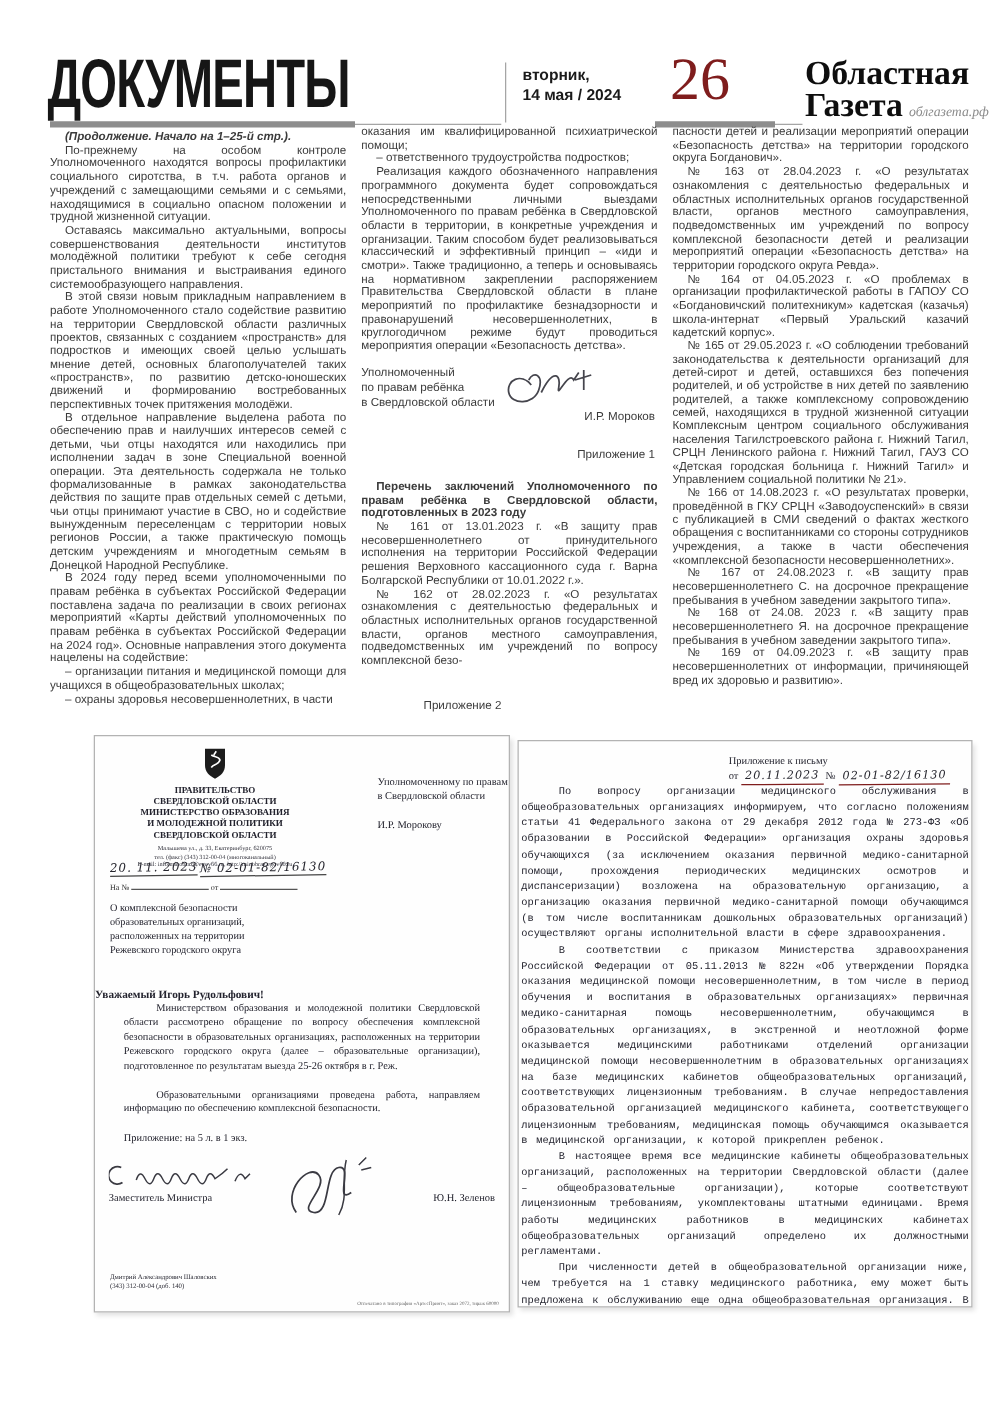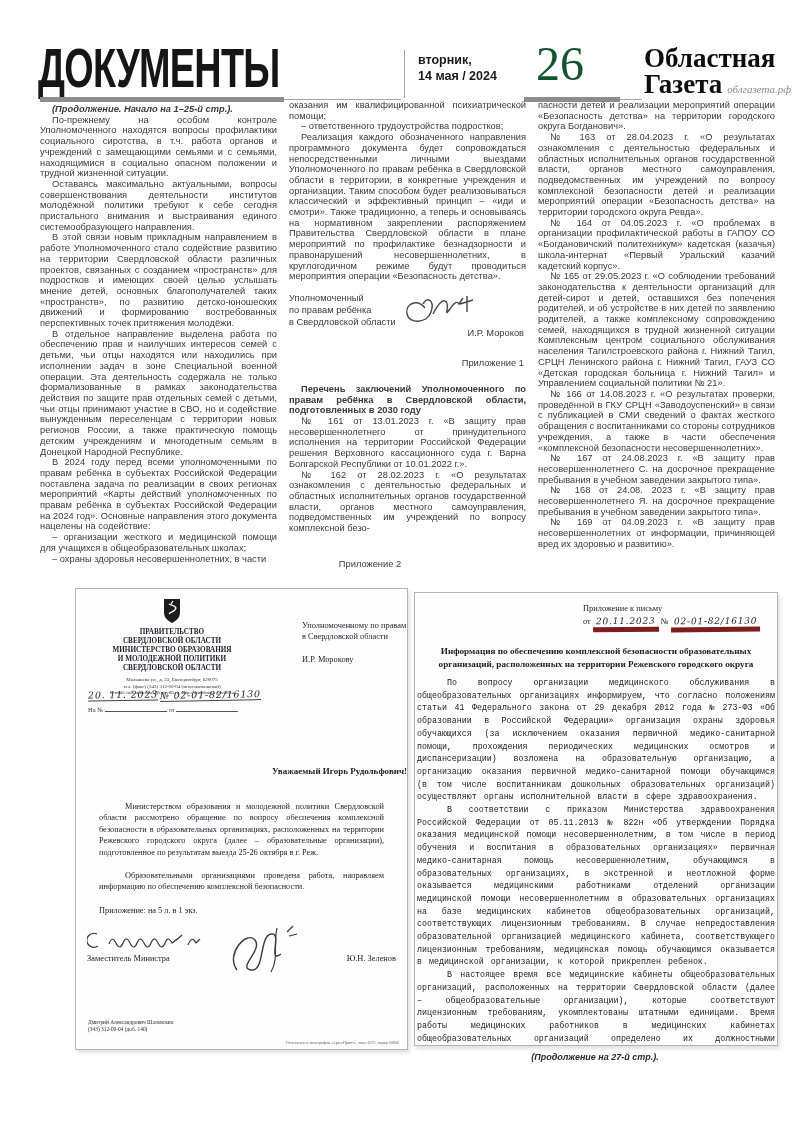--- a/index.html
+++ b/index.html
@@ -5,21 +5,21 @@
   html,body{margin:0;padding:0;background:#e8e8e8;}
   .page{position:relative;width:800px;height:1125px;background:#ffffff;overflow:hidden;
         font-family:"Liberation Sans",sans-serif;color:#3b3b3b;}
   
   .mast-title{position:absolute;left:38px;top:40px;font-size:54px;font-weight:bold;color:#161616;
               line-height:1;transform:scale(.70,1.02);transform-origin:left top;letter-spacing:-1px;white-space:nowrap;}
   .bar{position:absolute;height:5px;background:#8d8d8d;}
   .thin{position:absolute;height:1px;background:#a5a5a5;}
   .vdiv{position:absolute;width:1px;background:#a5a5a5;}
   .date-block{position:absolute;left:418px;top:52px;font-size:12.5px;font-weight:bold;color:#1a1a1a;line-height:1.3;}
-  .page-num{position:absolute;left:536px;top:40px;font-family:"Liberation Serif",serif;font-size:48px;color:#14532d;line-height:1;}
+  .page-num{position:absolute;left:536px;top:40px;font-family:"Liberation Serif",serif;font-size:48px;color:#7f1d1d;line-height:1;}
   .paper-name{position:absolute;left:644px;top:46px;font-family:"Liberation Serif",serif;font-weight:bold;
               font-size:27px;color:#0e0e0e;line-height:.95;}
   .paper-site{font-family:"Liberation Serif",serif;font-weight:normal;font-style:italic;font-size:11px;color:#8a8a8a;margin-left:5px;}
   
   .col{position:absolute;width:237px;overflow:hidden;}
   .col p, .para{margin:0;font-size:9.3px;line-height:10.7px;text-align:justify;text-indent:12px;}
   .noindent{text-indent:0 !important;}
   .cont-note{font-weight:bold;font-style:italic;text-align:center;font-size:9.2px;margin-bottom:2px;text-indent:0;}
   .sig-block{position:relative;height:52px;margin:10px 0 4px 0;}
   .sig-role div{font-size:9.3px;line-height:12px;}
@@ -40,34 +40,34 @@
   .hand{font-family:"DejaVu Serif",serif;font-style:italic;color:#26262e;letter-spacing:.8px;}
   .reg-row{position:absolute;left:12px;top:100px;width:185px;font-size:9px;}
   .reg-row .hand{display:inline-block;border-bottom:1px solid #444;transform:rotate(-1deg);font-size:9.5px;}
   .reg-sub{position:absolute;left:12px;top:115px;font-size:6.5px;color:#333;}
   .reg-sub .slot{display:inline-block;width:62px;border-bottom:1px solid #555;height:7px;}
   .subject{position:absolute;left:12px;top:132px;width:175px;}
   .subject p{margin:0;font-size:8.2px;line-height:11px;text-indent:0;text-align:left;}
   .addressee{position:absolute;left:178px;top:32px;width:145px;margin-left:48px;}
   .addressee p{margin:0;font-size:8.4px;line-height:10.8px;text-indent:0;text-align:left;}
   .addressee-name{margin-top:12px !important;}
-  .salutation{position:absolute;left:0;top:177px;width:100%;text-align:right;font-weight:bold;font-size:9px;}
+  .salutation{position:absolute;left:0;top:201px;width:100%;text-align:left;font-weight:bold;font-size:9px;}
   .letter-main{position:absolute;left:11px;top:200px;width:309px;}
   .letter-main p.lpara{font-size:8.3px;line-height:11.4px;text-align:justify;text-indent:26px;margin:12px;}
   .attach-note{font-size:8.3px;margin-top:9px;text-indent:0;}
   .sign-area{position:relative;height:46px;margin-top:2px;}
   .regards-svg{position:absolute;left:0;top:2px;}
   .zelenov-svg{position:absolute;left:120px;top:-4px;}
   .signer-row{position:absolute;left:0;right:0;top:26px;display:flex;justify-content:space-between;font-size:8.4px;}
   .contact{position:absolute;left:12px;bottom:16px;}
   .contact p{margin:0;font-size:5.4px;line-height:7px;text-indent:0;text-align:left;color:#2c2c36;}
   .print-note{position:absolute;right:8px;bottom:4px;font-size:4px;color:#666;}
   
   .att-head{margin:10px 16px 0 168px;font-size:8.4px;line-height:12px;}
-  .att-head .hand{display:inline-block;border-bottom:5px solid #7f1d1d;font-size:9px;transform:rotate(-.5deg);padding:0 3px;}
+  .att-head .hand{display:inline-block;border-bottom:1px solid #7f1d1d;font-size:9px;transform:rotate(-.5deg);padding:0 3px;}
   .att-title{margin:13px 18px 7px 18px;text-align:center;font-weight:bold;font-size:9.2px;line-height:12.5px;text-indent:0;}
   .att-body{margin:0 2px;font-family:Liberation Mono, monospace;}
   .att-body p.rpara{font-size:8.3px;line-height:12.7px;text-align:justify;text-indent:30px;word-spacing:2px;margin:0;}
   .footer-cont{position:absolute;left:414px;top:1052px;width:362px;text-align:center;
                font-weight:bold;font-style:italic;font-size:9px;color:#2a2a2a;}
 </style>
 </head>
 <body>
 
 <div class="page">
@@ -89,21 +89,21 @@
   </div>
 
   <div class="col" style="left:40px;top:104px;height:474px;">
     <p class="cont-note">(Продолжение. Начало на 1–25-й стр.).</p>
     <div>
         <p class="para">По-прежнему на особом контроле Уполномоченного находятся вопросы профилактики социального сиротства, в т.ч. работа органов и учреждений с замещающими семьями и с семьями, находящимися в социально опасном положении и трудной жизненной ситуации.</p>
         <p class="para">Оставаясь максимально актуальными, вопросы совершенствования деятельности институтов молодёжной политики требуют к себе сегодня пристального внимания и выстраивания единого системообразующего направления.</p>
         <p class="para">В этой связи новым прикладным направлением в работе Уполномоченного стало содействие развитию на территории Свердловской области различных проектов, связанных с созданием «пространств» для подростков и имеющих своей целью услышать мнение детей, основных благополучателей таких «пространств», по развитию детско-юношеских движений и формированию востребованных перспективных точек притяжения молодёжи.</p>
         <p class="para">В отдельное направление выделена работа по обеспечению прав и наилучших интересов семей с детьми, чьи отцы находятся или находились при исполнении задач в зоне Специальной военной операции. Эта деятельность содержала не только формализованные в рамках законодательства действия по защите прав отдельных семей с детьми, чьи отцы принимают участие в СВО, но и содействие вынужденным переселенцам с территории новых регионов России, а также практическую помощь детским учреждениям и многодетным семьям в Донецкой Народной Республике.</p>
         <p class="para">В 2024 году перед всеми уполномоченными по правам ребёнка в субъектах Российской Федерации поставлена задача по реализации в своих регионах мероприятий «Карты действий уполномоченных по правам ребёнка в субъектах Российской Федерации на 2024 год». Основные направления этого документа нацелены на содействие:</p>
-        <p class="para">– организации жесткого и медицинской помощи для учащихся в общеобразовательных школах;</p>
+        <p class="para">– организации питания и медицинской помощи для учащихся в общеобразовательных школах;</p>
         <p class="para">– охраны здоровья несовершеннолетних, в части</p>
       </div>
   </div>
 
   <div class="col" style="left:289px;top:100px;height:480px;">
     <div>
         <p class="para noindent">оказания им квалифицированной психиатрической помощи;</p>
         <p class="para">– ответственного трудоустройства подростков;</p>
         <p class="para">Реализация каждого обозначенного направления программного документа будет сопровождаться непосредственными личными выездами Уполномоченного по правам ребёнка в Свердловской области в территории, в конкретные учреждения и организации. Таким способом будет реализовываться классический и эффективный принцип – «иди и смотри». Также традиционно, а теперь и основываясь на нормативном закреплении распоряжением Правительства Свердловской области в плане мероприятий по профилактике безнадзорности и правонарушений несовершеннолетних, в круглогодичном режиме будут проводиться мероприятия операции «Безопасность детства».</p>
       </div>
@@ -113,21 +113,21 @@
         <div>по правам ребёнка</div>
         <div>в Свердловской области</div>
       </div>
       <svg class="sig-svg" width="92" height="40" viewBox="0 0 92 40">
         <path d="M28,18 C20,8 8,14 10,24 C12,34 30,34 34,22 C38,10 30,6 26,14" fill="none" stroke="#45454d" stroke-width="1.4"></path>
         <path d="M36,24 C46,4 52,10 50,20 C48,30 58,6 62,14 L66,8 M70,6 L70,22 M63,14 L76,10" fill="none" stroke="#45454d" stroke-width="1.4"></path>
       </svg>
       <div class="sig-name">И.Р. Мороков</div>
     </div>
     <div class="annex-label">Приложение 1</div>
-    <p class="annex-heading">Перечень заключений Уполномоченного по правам ребёнка в Свердловской области, подготовленных в 2030 году</p>
+    <p class="annex-heading">Перечень заключений Уполномоченного по правам ребёнка в Свердловской области, подготовленных в 2023 году</p>
     <div>
         <p class="para">№ 161 от 13.01.2023 г. «В защиту прав несовершеннолетнего от принудительного исполнения на территории Российской Федерации решения Верховного кассационного суда г. Варна Болгарской Республики от 10.01.2022 г.».</p>
         <p class="para">№ 162 от 28.02.2023 г. «О результатах ознакомления с деятельностью федеральных и областных исполнительных органов государственной власти, органов местного самоуправления, подведомственных им учреждений по вопросу комплексной безо-</p>
       </div>
   </div>
 
   <div class="col" style="left:538px;top:100px;height:480px;">
     <div>
         <p class="para noindent">пасности детей и реализации мероприятий операции «Безопасность детства» на территории городского округа Богданович».</p>
         <p class="para">№ 163 от 28.04.2023 г. «О результатах ознакомления с деятельностью федеральных и областных исполнительных органов государственной власти, органов местного самоуправления, подведомственных им учреждений по вопросу комплексной безопасности детей и реализации мероприятий операции «Безопасность детства» на территории городского округа Ревда».</p>
@@ -163,20 +163,26 @@
         </div>
     </div>
     <div class="reg-row">
       <span class="hand">20. 11. 2023</span>
       <span class="hand">№ 02-01-82/16130</span>
     </div>
     <div class="reg-sub">
       <span>На №</span> <span class="slot"></span>
       <span>от</span> <span class="slot"></span>
     </div>
+    <div class="subject">
+        <p class="para">О комплексной безопасности</p>
+        <p class="para">образовательных организаций,</p>
+        <p class="para">расположенных на территории</p>
+        <p class="para">Режевского городского округа</p>
+      </div>
     <div class="addressee">
       <div>
           <p class="para">Уполномоченному по правам ребенка</p>
           <p class="para">в Свердловской области</p>
         </div>
       <p class="addressee-name">И.Р. Морокову</p>
     </div>
     <div class="salutation">Уважаемый Игорь Рудольфович!</div>
     <div class="letter-main">
       <div>
@@ -209,24 +215,22 @@
   <div class="doc doc-right">
     <div class="att-head">
       <div>Приложение к письму</div>
       <div>
         <span>от</span>
         <span class="hand">20.11.2023</span>
         <span>№</span>
         <span class="hand">02-01-82/16130</span>
       </div>
     </div>
-    <p class="att-title">Информация по обеспечению комплексной безопасности образовательных организаций, расположенных на территории Режевского городского округа</p>
     <div class="att-body">
         <p class="rpara">По вопросу организации медицинского обслуживания в общеобразовательных организациях информируем, что согласно положениям статьи 41 Федерального закона от 29 декабря 2012 года № 273-ФЗ «Об образовании в Российской Федерации» организация охраны здоровья обучающихся (за исключением оказания первичной медико-санитарной помощи, прохождения периодических медицинских осмотров и диспансеризации) возложена на образовательную организацию, а организацию оказания первичной медико-санитарной помощи обучающимся (в том числе воспитанникам дошкольных образовательных организаций) осуществляют органы исполнительной власти в сфере здравоохранения.</p>
         <p class="rpara">В соответствии с приказом Министерства здравоохранения Российской Федерации от 05.11.2013 № 822н «Об утверждении Порядка оказания медицинской помощи несовершеннолетним, в том числе в период обучения и воспитания в образовательных организациях» первичная медико-санитарная помощь несовершеннолетним, обучающимся в образовательных организациях, в экстренной и неотложной форме оказывается медицинскими работниками отделений организации медицинской помощи несовершеннолетним в образовательных организациях на базе медицинских кабинетов общеобразовательных организаций, соответствующих лицензионным требованиям. В случае непредоставления образовательной организацией медицинского кабинета, соответствующего лицензионным требованиям, медицинская помощь обучающимся оказывается в медицинской организации, к которой прикреплен ребенок.</p>
         <p class="rpara">В настоящее время все медицинские кабинеты общеобразовательных организаций, расположенных на территории Свердловской области (далее – общеобразовательные организации), которые соответствуют лицензионным требованиям, укомплектованы штатными единицами. Время работы медицинских работников в медицинских кабинетах общеобразовательных организаций определено их должностными регламентами.</p>
         <p class="rpara">При численности детей в общеобразовательной организации ниже, чем требуется на 1 ставку медицинского работника, ему может быть предложена к обслуживанию еще одна общеобразовательная организация. В этом случае организация его медицинской деятельности в образовательной организации осуществляется по графику работы, который составляет медицинская организация.</p>
       </div>
   </div>
 
-  <div class="footer-cont">(Продолжение на 27-й стр.).</div>
 
 </div>
 
 </body></html>

